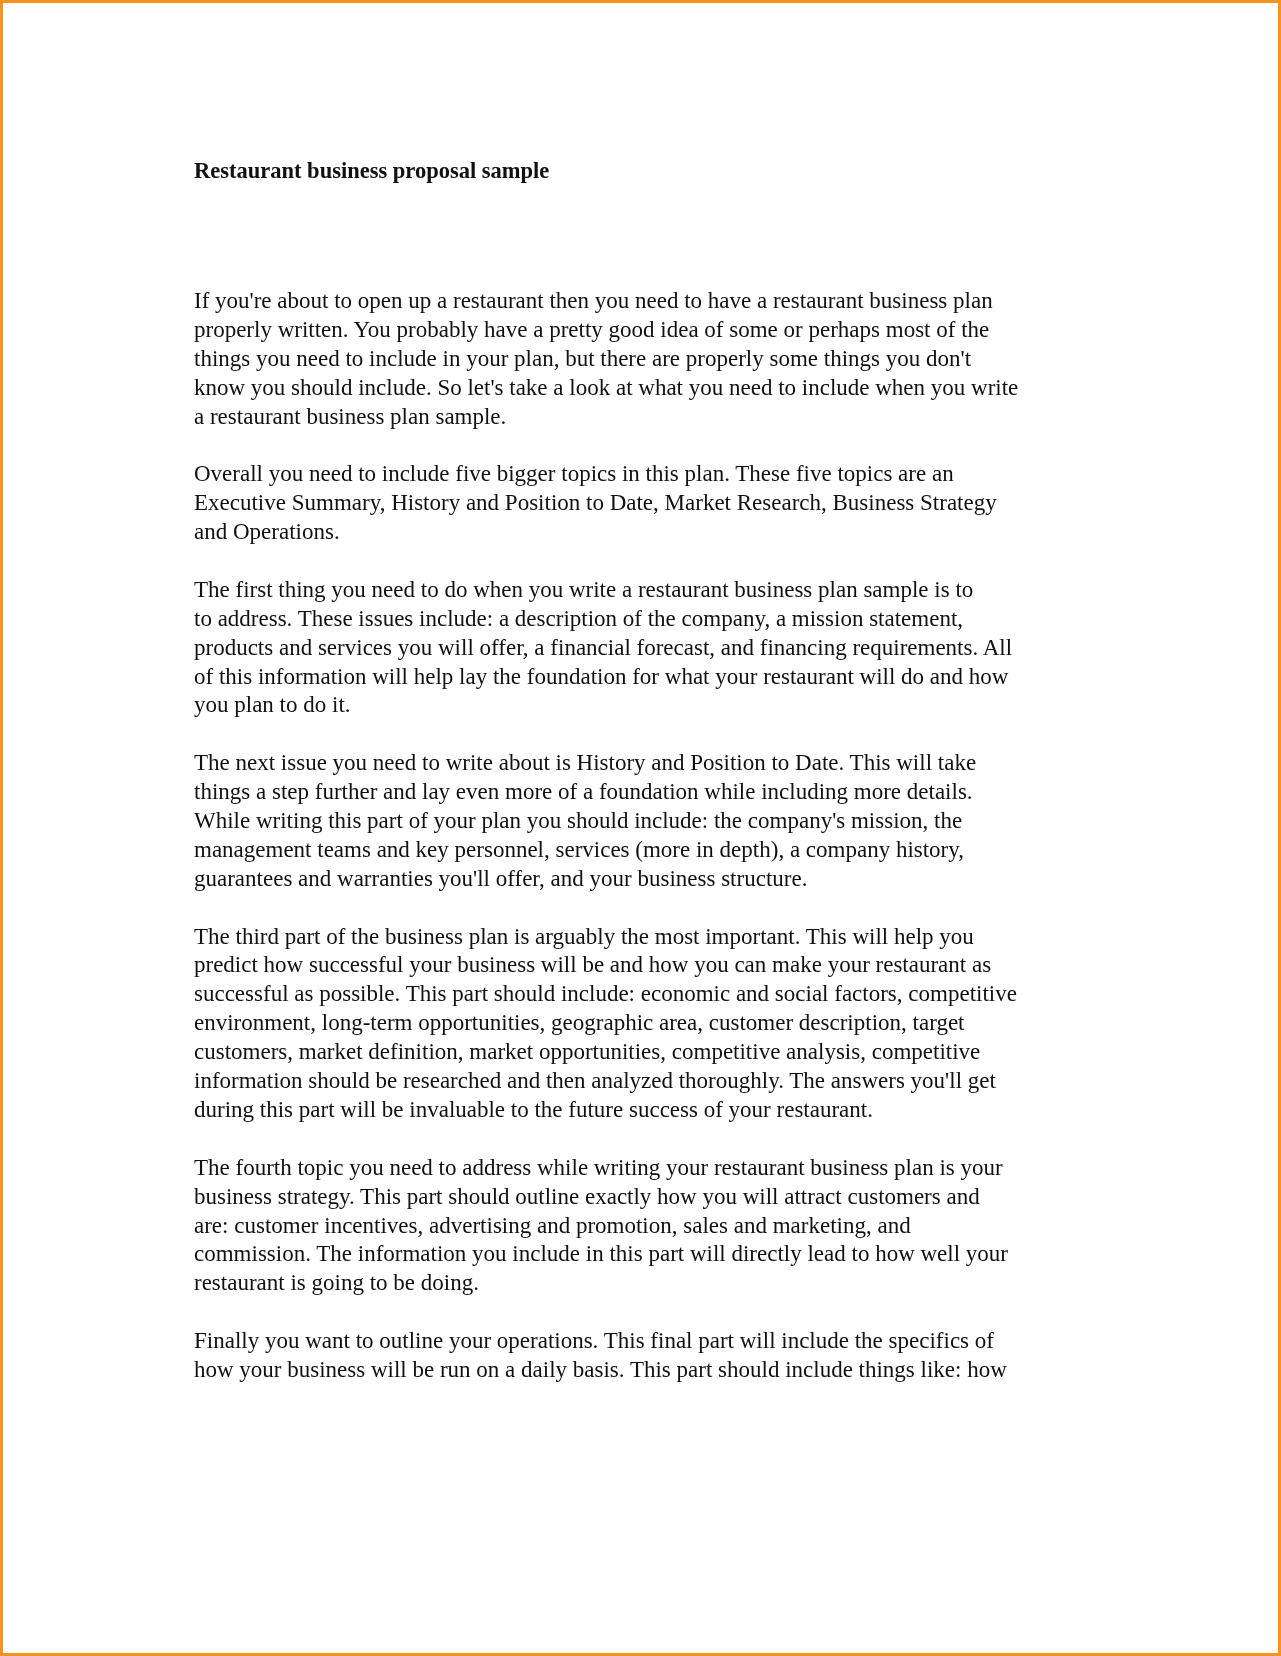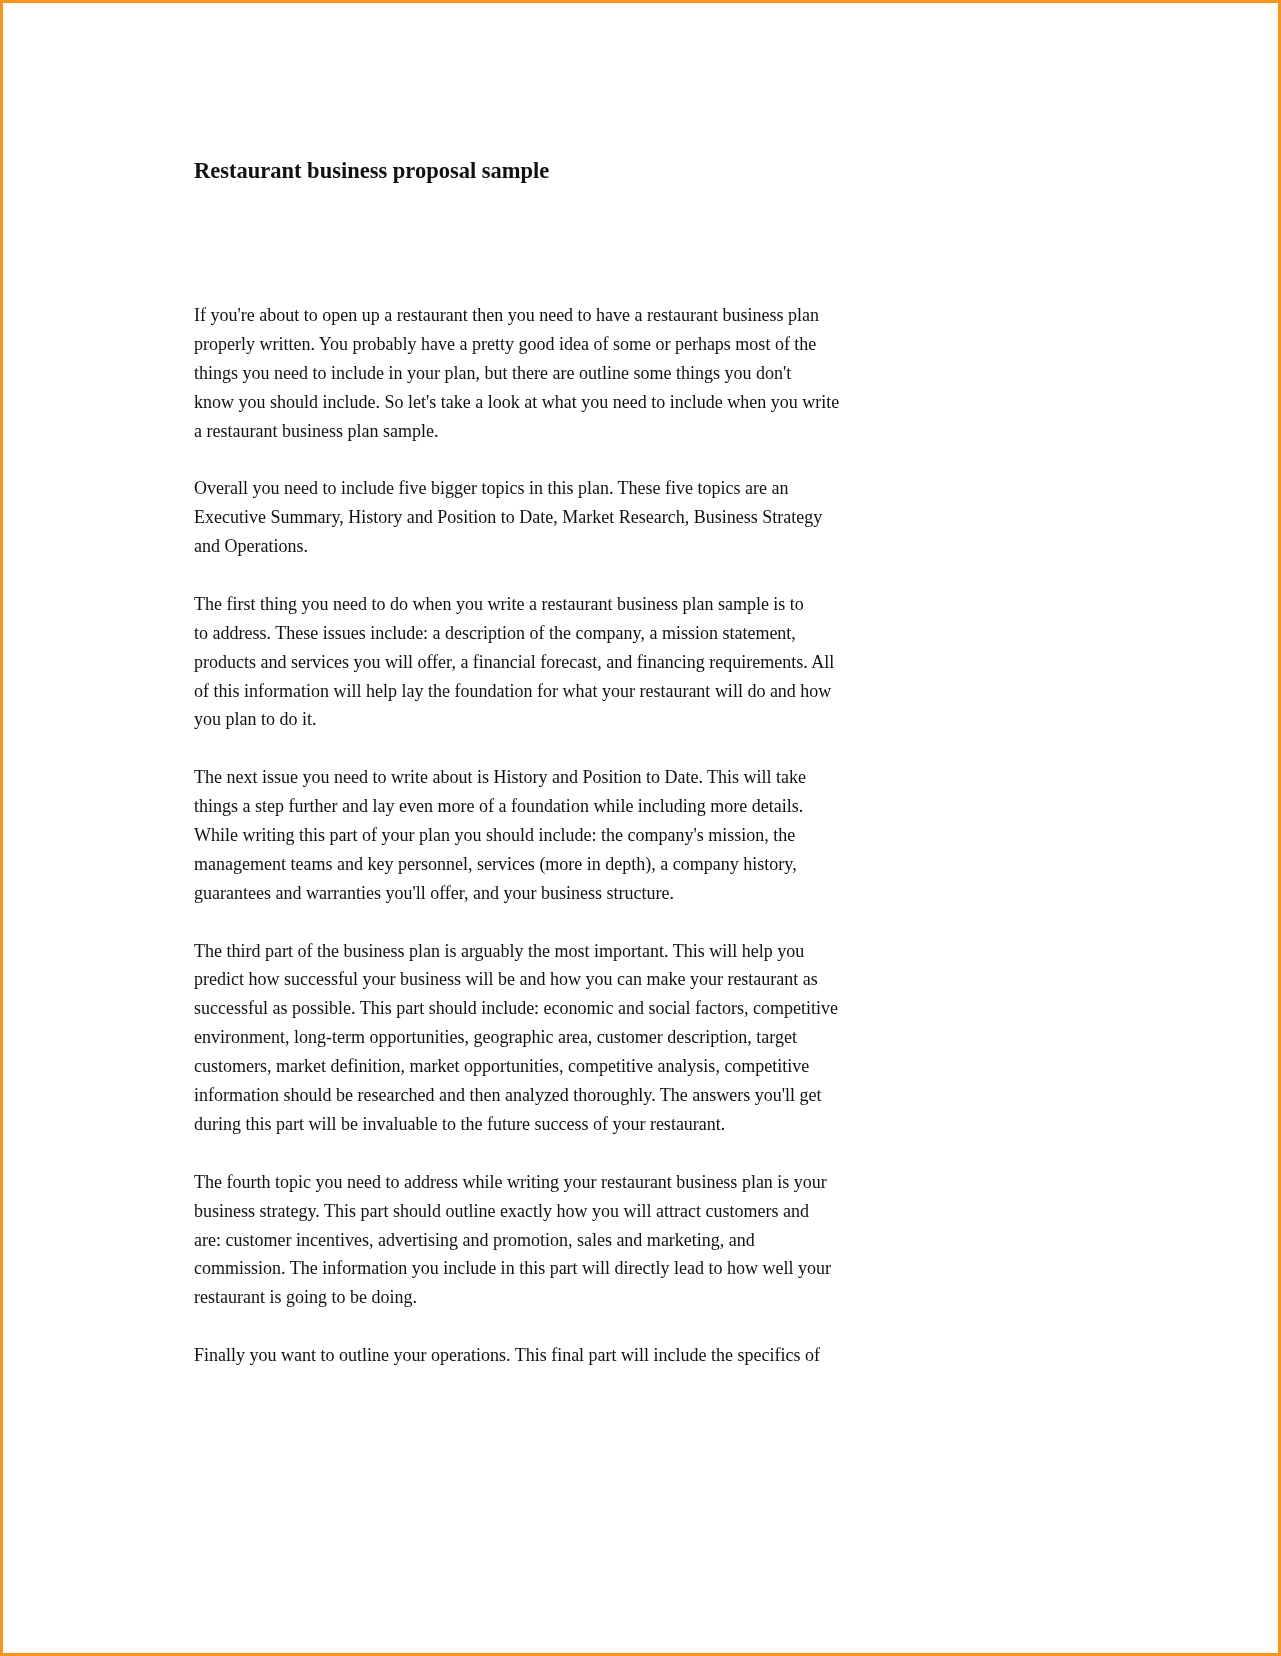--- a/index.html
+++ b/index.html
@@ -38,22 +38,22 @@
       top: 154px;
       margin: 0;
       font-size: 22.5px;
       line-height: 28px;
       font-weight: bold;
       white-space: nowrap;
     }
     .body {
       position: absolute;
       left: 0;
-      top: 298px;
-      font-size: 18px;
+      top: 284px;
+      font-size: 23px;
       line-height: 28.9px;
     }
     .para {
       margin: 0 0 28.9px 0;
     }
     .line {
       display: block;
       white-space: nowrap;
       height: 28.9px;
     }
@@ -62,21 +62,21 @@
 <body>
 
 <div class="page">
   <div class="doc">
     <h1 class="title">Restaurant business proposal sample</h1>
 
     <div class="body">
       <p class="para">
         <span class="line">If you're about to open up a restaurant then you need to have a restaurant business plan</span>
         <span class="line">properly written. You probably have a pretty good idea of some or perhaps most of the</span>
-        <span class="line">things you need to include in your plan, but there are outline some things you don't</span>
+        <span class="line">things you need to include in your plan, but there are properly some things you don't</span>
         <span class="line">know you should include. So let's take a look at what you need to include when you write</span>
         <span class="line">a restaurant business plan sample.</span>
       </p>
 
       <p class="para">
         <span class="line">Overall you need to include five bigger topics in this plan. These five topics are an</span>
         <span class="line">Executive Summary, History and Position to Date, Market Research, Business Strategy</span>
         <span class="line">and Operations.</span>
       </p>
 
@@ -109,16 +109,17 @@
       <p class="para">
         <span class="line">The fourth topic you need to address while writing your restaurant business plan is your</span>
         <span class="line">business strategy. This part should outline exactly how you will attract customers and</span>
         <span class="line">are: customer incentives, advertising and promotion, sales and marketing, and</span>
         <span class="line">commission. The information you include in this part will directly lead to how well your</span>
         <span class="line">restaurant is going to be doing.</span>
       </p>
 
       <p class="para">
         <span class="line">Finally you want to outline your operations. This final part will include the specifics of</span>
+        <span class="line">how your business will be run on a daily basis. This part should include things like: how</span>
       </p>
     </div>
   </div>
 </div>
 
 </body></html>

